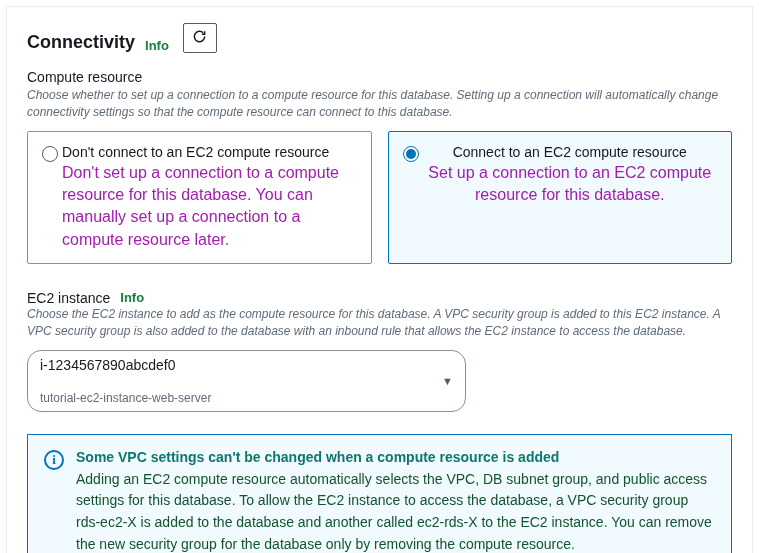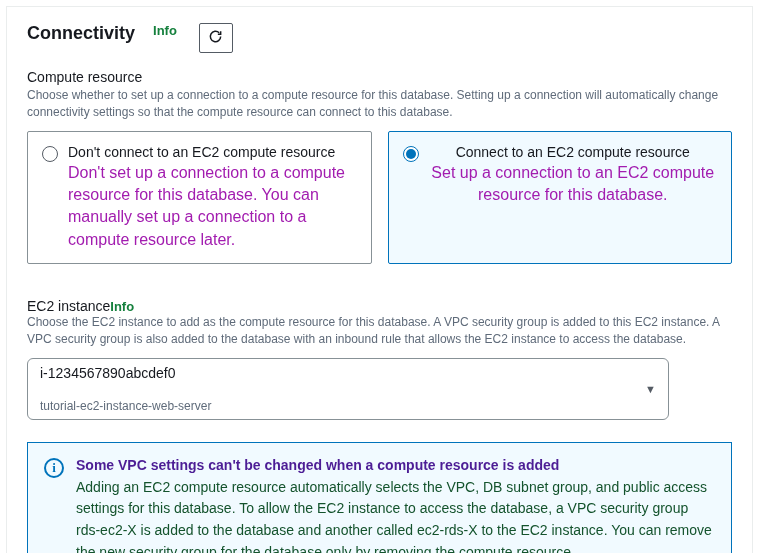--- a/index.html
+++ b/index.html
@@ -11,23 +11,23 @@
       padding: 6px;
       width: 759px;
     }
     .panel {
       border: 1px solid #eaeded;
       border-top: 1px solid #eaeded;
       background: #fff;
     }
     .header {
       display: flex;
-      align-items: flex-start;
+      align-items: flex-end;
       padding: 16px 20px;
-      gap: 18px;
+      gap: 10px;
     }
     .header h2 {
       font-size: 18px;
       font-weight: 700;
       color: #16191f;
     }
     .info-link {
       color: #15803d;
       font-size: 13px;
       font-weight: 700;
@@ -53,32 +53,33 @@
       font-size: 14px;
       font-weight: 400;
       color: #16191f;
       margin-bottom: 2px;
     }
     .section-desc {
       font-size: 12px;
       color: #5f6b7a;
       line-height: 1.4;
       margin-bottom: 10px;
+      font-style: italic;
     }
     .radio-row {
       display: flex;
       gap: 16px;
     }
     .radio-card {
       flex: 1;
       border: 1px solid #879196;
       border-radius: 2px;
       padding: 12px 14px;
       display: flex;
-      gap: 10px;
+      gap: 4px;
       cursor: pointer;
       background: #fff;
     }
     .radio-card.selected {
       border: 1px solid #0073bb;
       background: #f1faff;
       text-align: center;
     }
     .radio-outer {
       width: 16px;
@@ -107,32 +108,33 @@
       color: #16191f;
       margin-bottom: 2px;
     }
     .radio-desc {
       font-size: 16px;
       color: #a21caf;
       line-height: 1.4;
     }
     .field-label-row {
       display: flex;
-      align-items: flex-end;
-      margin-top: 34px;
+      align-items: flex-start;
+      gap: 10px;
+      margin-top: 26px;
     }
     .field-label {
       font-size: 14px;
       color: #16191f;
     }
     .select-box {
       border: 1px solid #879196;
-      border-radius: 6px;
+      border-radius: 14px;
       padding: 6px 12px 6px 12px;
-      width: 642px;
+      width: 439px;
       display: flex;
       align-items: center;
       justify-content: space-between;
       cursor: pointer;
       background: #fff;
     }
     .select-text {
       display: flex;
       flex-direction: column;
     }
@@ -168,21 +170,21 @@
       justify-content: center;
       color: #0073bb;
       font-weight: 700;
       font-family: Georgia, serif;
       font-size: 13px;
       margin-top: 1px;
     }
     .info-title {
       font-size: 14px;
       font-weight: 700;
-      color: #4c1d95;
+      color: #0f766e;
       margin-bottom: 4px;
     }
     .info-body {
       font-size: 14px;
       color: #14532d;
       line-height: 1.55;
     }
   </style>
 </head>
 <body>

